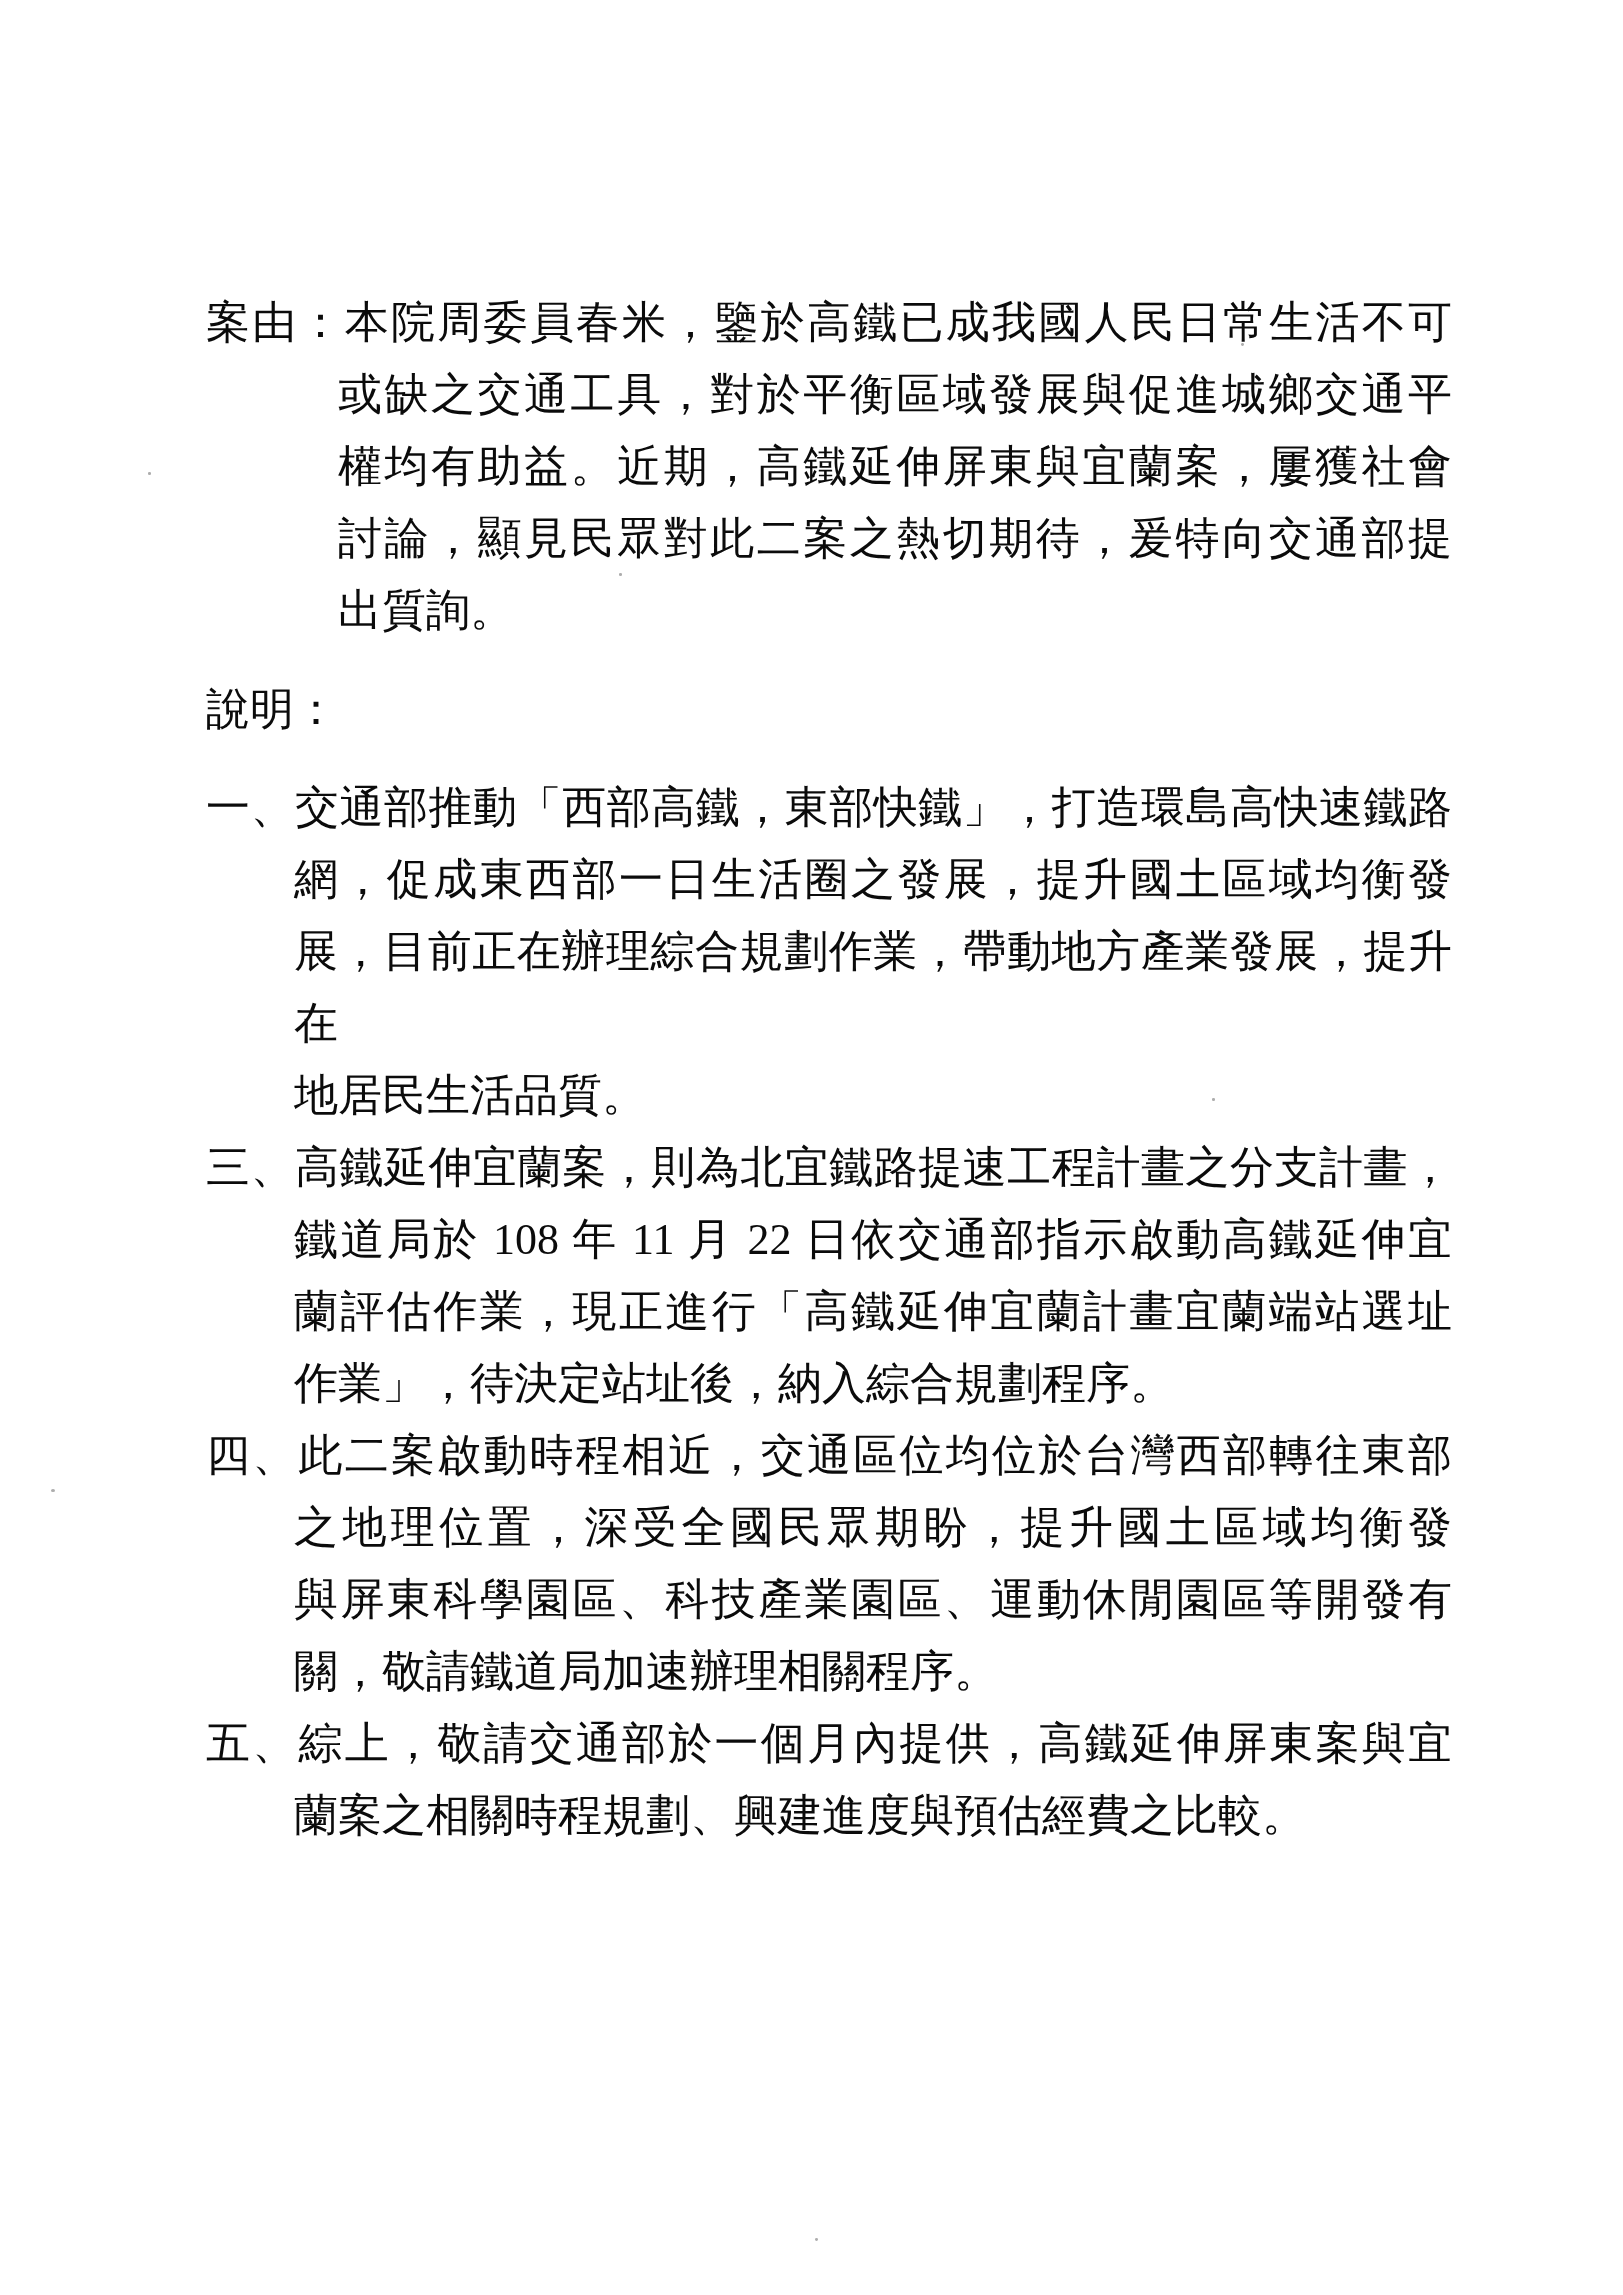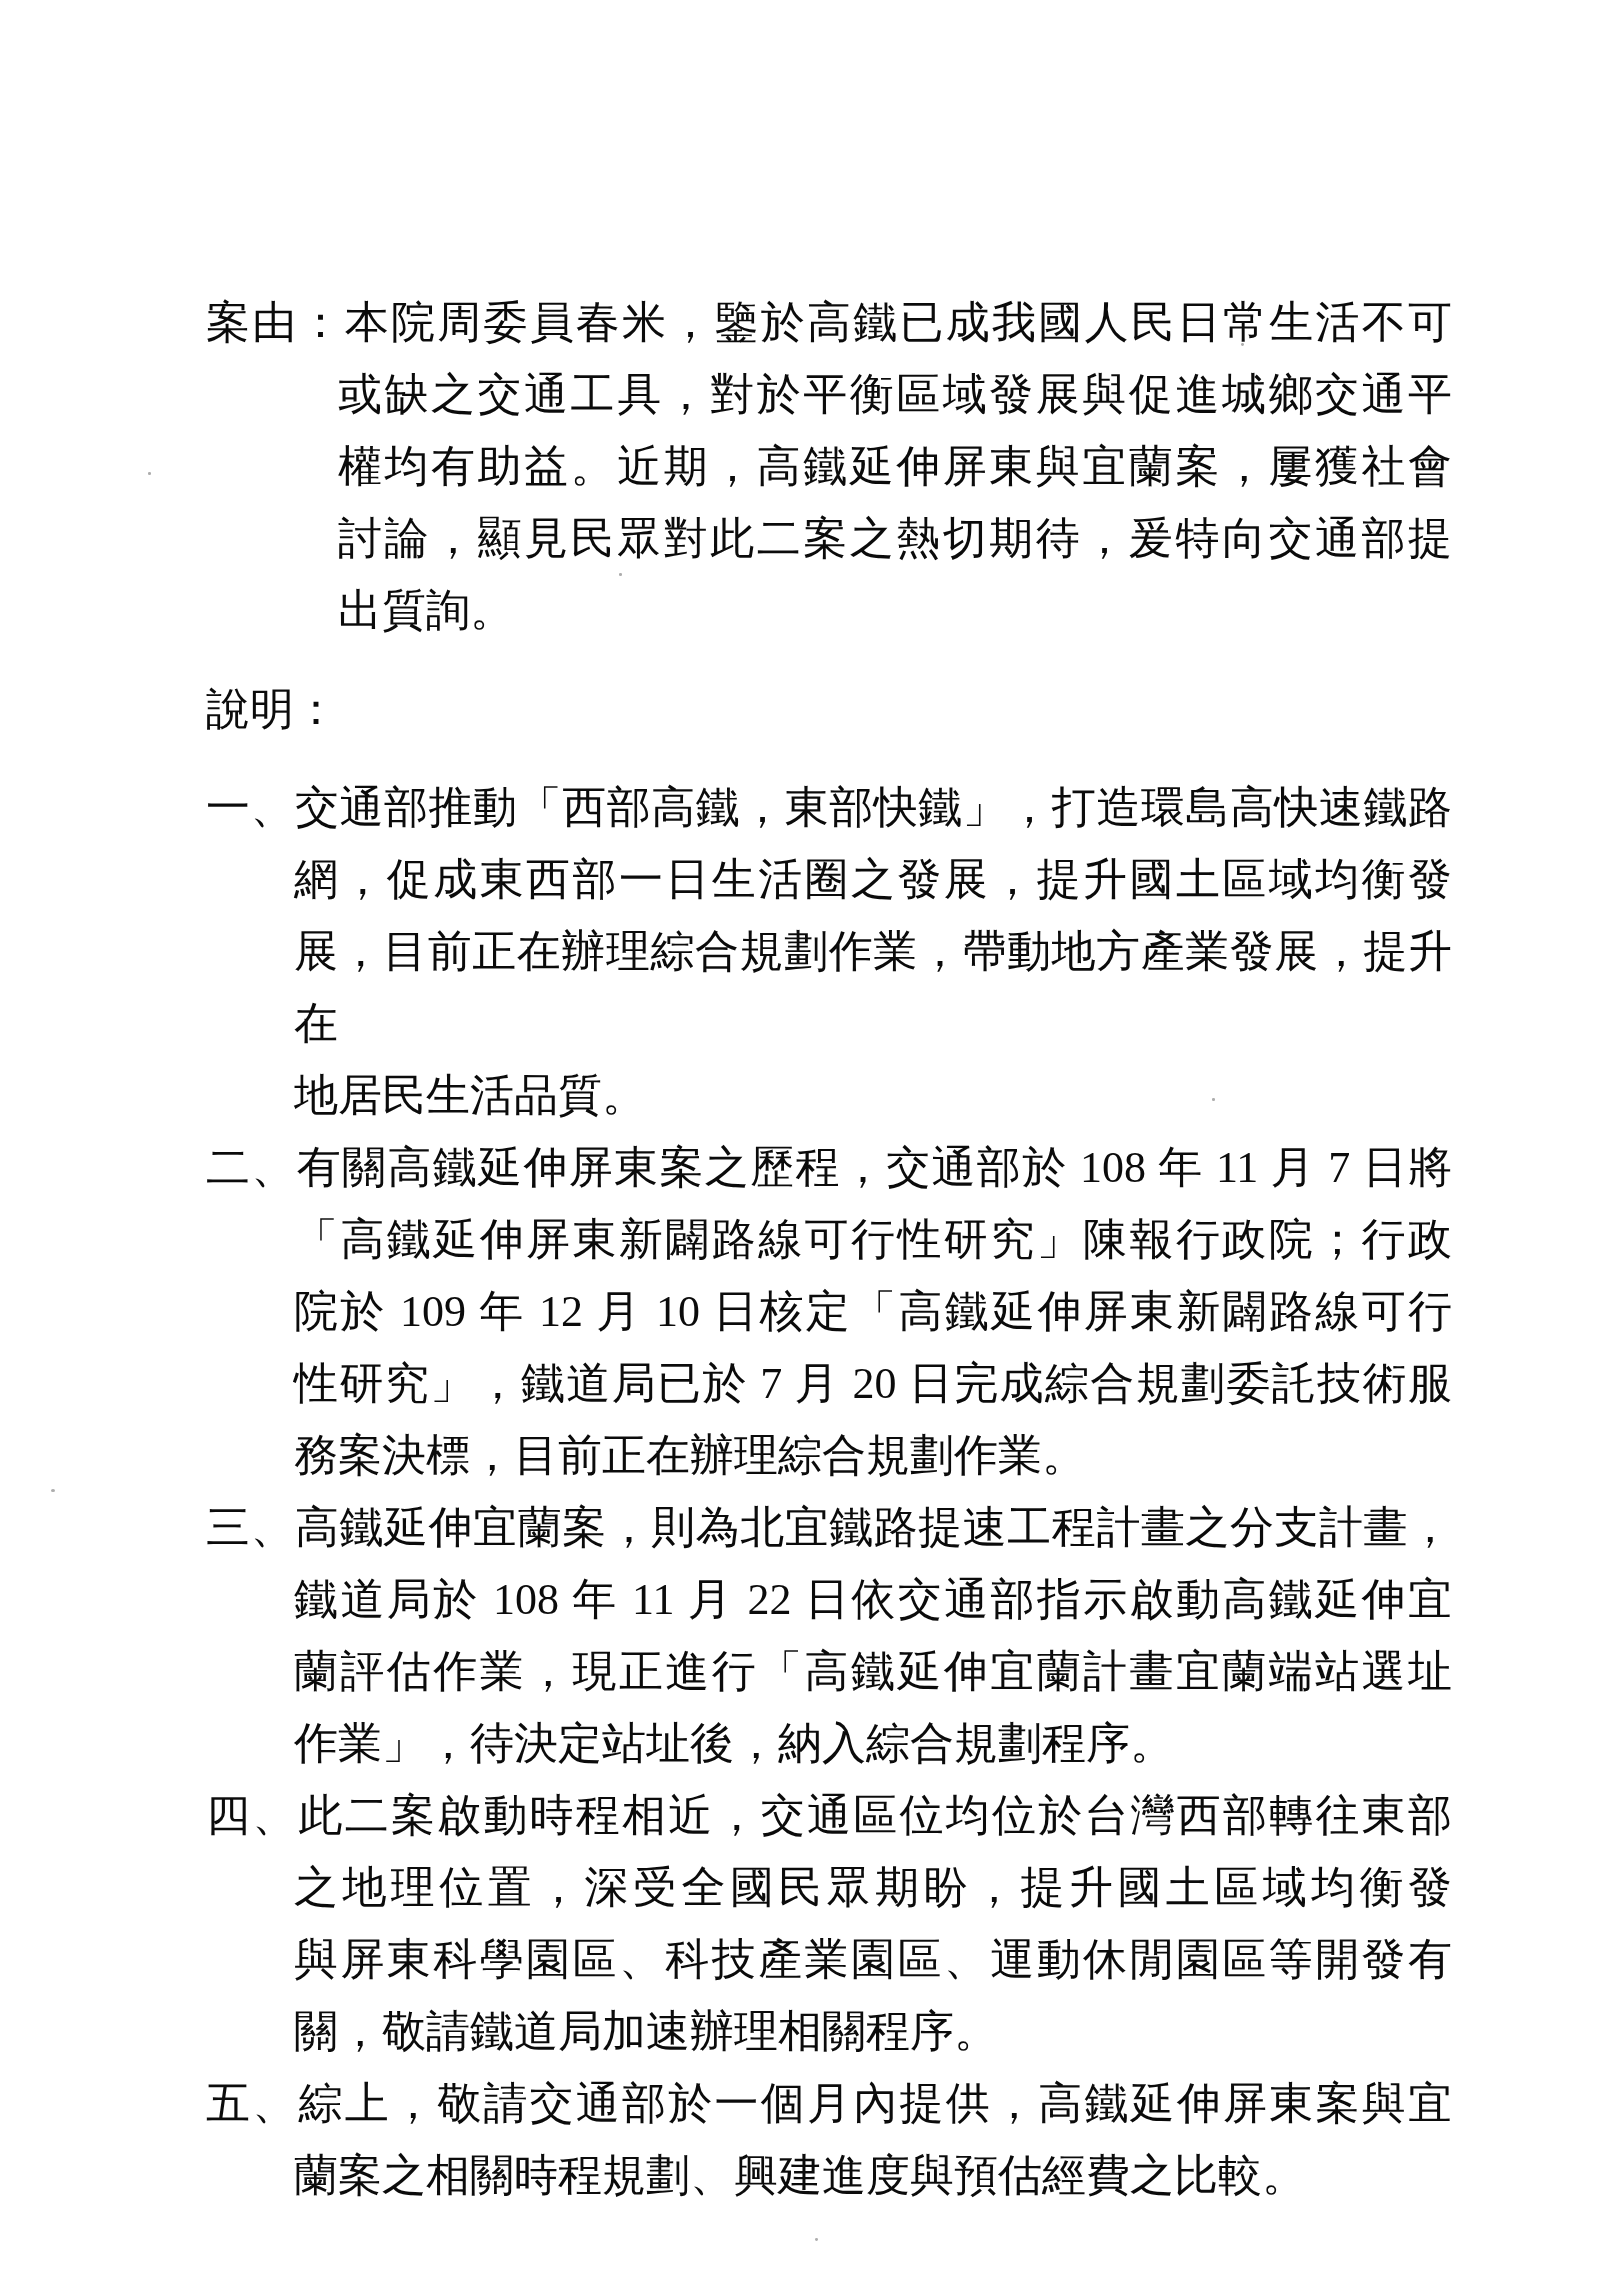--- a/index.html
+++ b/index.html
@@ -64,27 +64,20 @@
     </div>
 
     <div id="items-container">
         <section class="block item-block">
           <div class="line first"><span class="num">一、</span><span>交通部推動「西部高鐵，東部快鐵」，打造環島高快速鐵路</span></div>
           <div class="line cont">網，促成東西部一日生活圈之發展，提升國土區域均衡發</div>
           <div class="line cont">展，目前正在辦理綜合規劃作業，帶動地方產業發展，提升在</div>
           <div class="line cont short">地居民生活品質。</div>
         </section>
         <section class="block item-block">
-          <div class="line first"><span class="num">二、</span><span>有關高鐵延伸屏東案之歷程，交通部於 108 年 11 月 7 日將</span></div>
-          <div class="line cont">「高鐵延伸屏東新闢路線可行性研究」陳報行政院；行政</div>
-          <div class="line cont">院於 109 年 12 月 10 日核定「高鐵延伸屏東新闢路線可行</div>
-          <div class="line cont">性研究」，鐵道局已於 7 月 20 日完成綜合規劃委託技術服</div>
-          <div class="line cont short">務案決標，目前正在辦理綜合規劃作業。</div>
-        </section>
-        <section class="block item-block">
           <div class="line first"><span class="num">三、</span><span>高鐵延伸宜蘭案，則為北宜鐵路提速工程計畫之分支計畫，</span></div>
           <div class="line cont">鐵道局於 108 年 11 月 22 日依交通部指示啟動高鐵延伸宜</div>
           <div class="line cont">蘭評估作業，現正進行「高鐵延伸宜蘭計畫宜蘭端站選址</div>
           <div class="line cont short">作業」，待決定站址後，納入綜合規劃程序。</div>
         </section>
         <section class="block item-block">
           <div class="line first"><span class="num">四、</span><span>此二案啟動時程相近，交通區位均位於台灣西部轉往東部</span></div>
           <div class="line cont">之地理位置，深受全國民眾期盼，提升國土區域均衡發</div>
           <div class="line cont">與屏東科學園區、科技產業園區、運動休閒園區等開發有</div>
           <div class="line cont short">關，敬請鐵道局加速辦理相關程序。</div>

